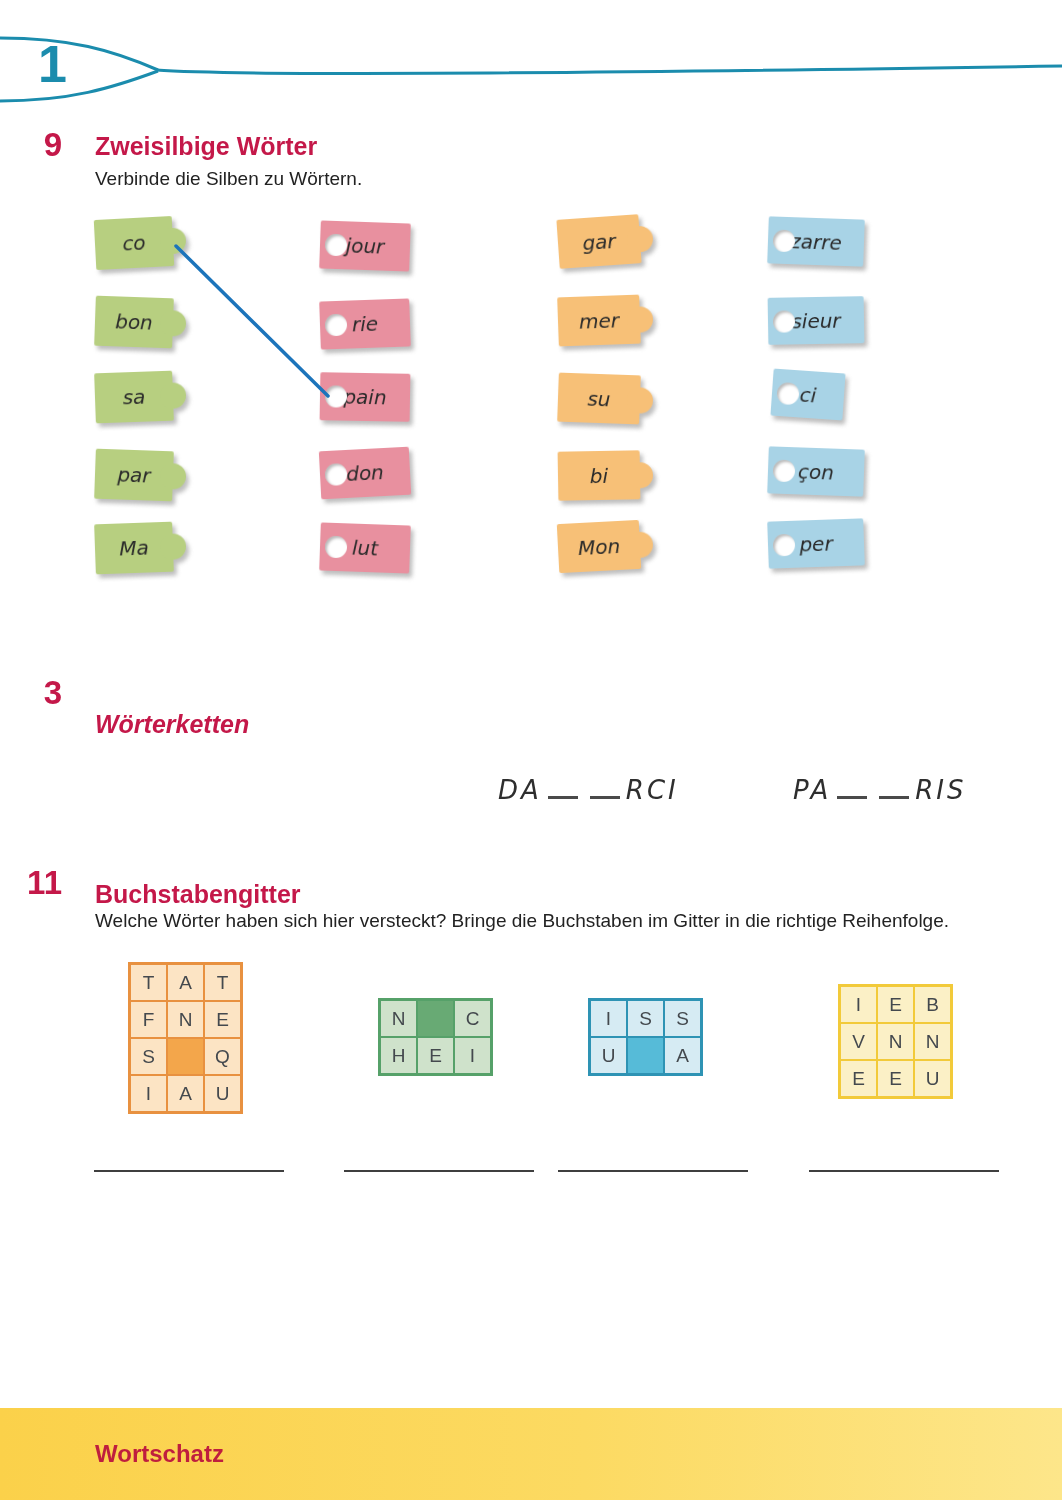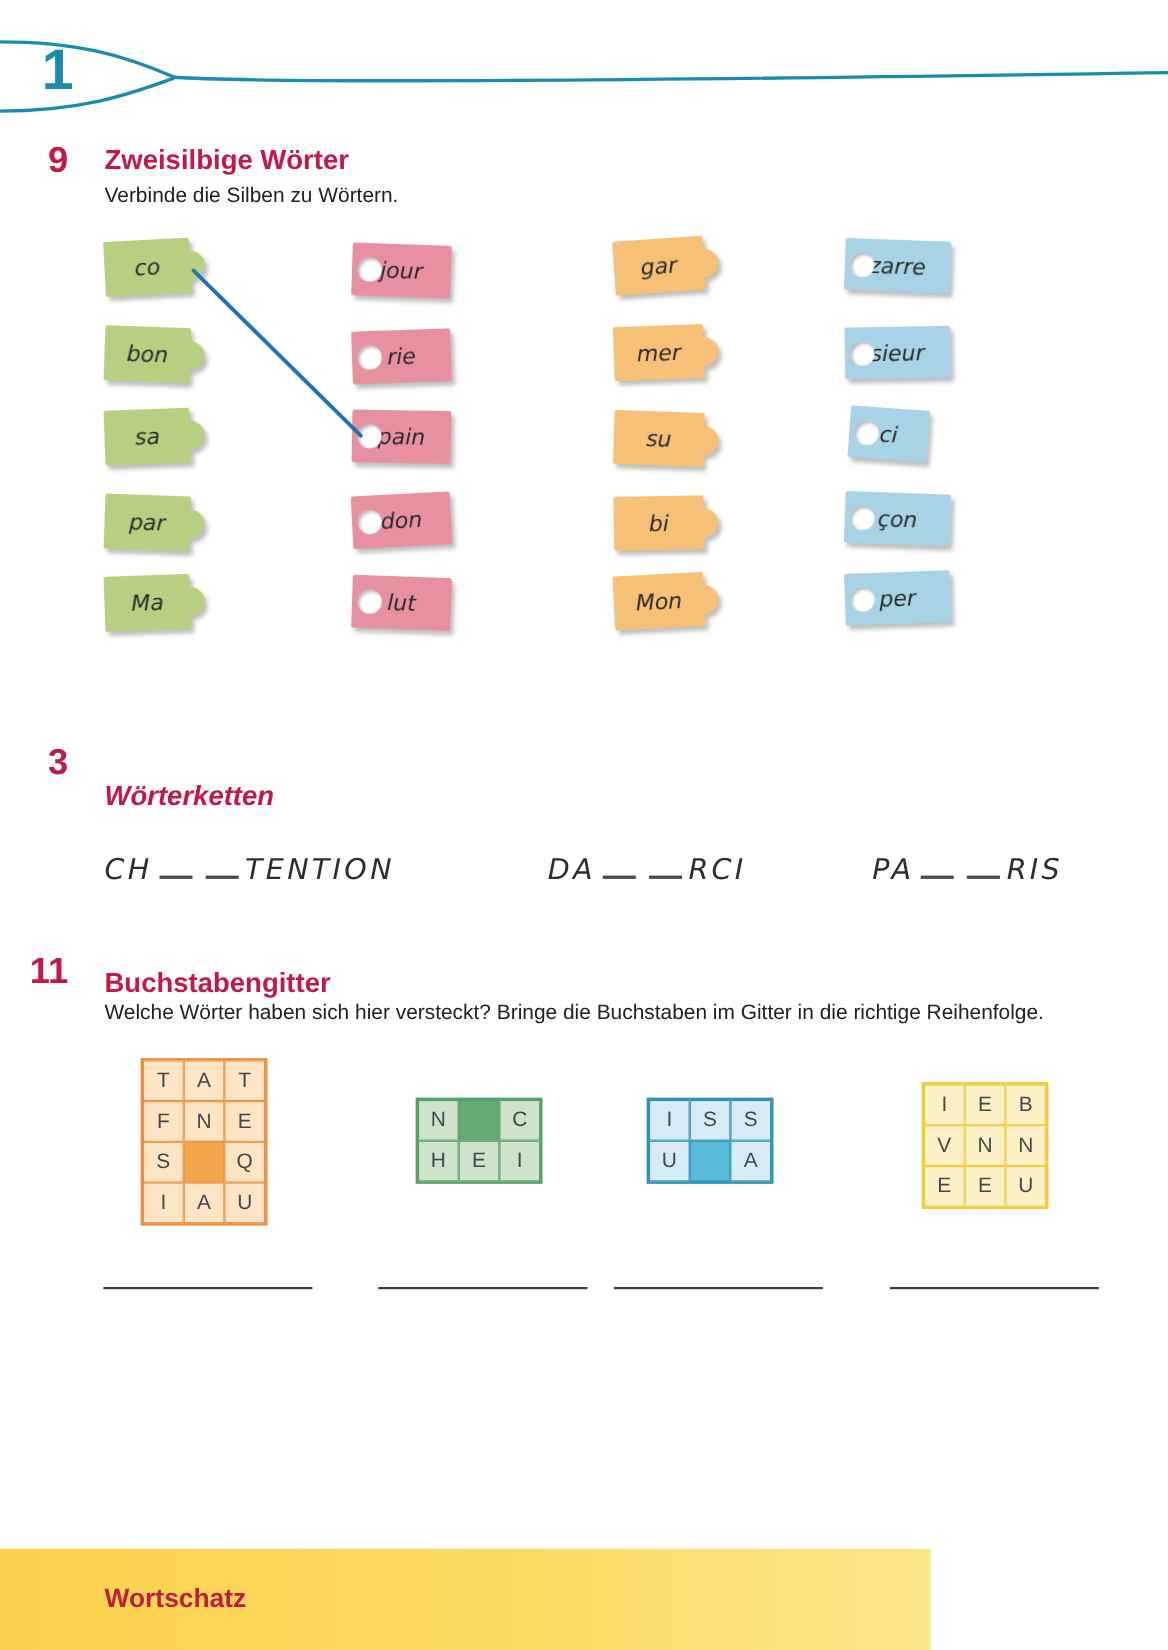--- a/index.html
+++ b/index.html
@@ -44,21 +44,21 @@
   .g-green .cell.filled{background:#68aa74;}
   .g-blue{border-color:#2e93b4;background:#2e93b4;}
   .g-blue .cell{background:#d6ebf3;border-color:#2e93b4;}
   .g-blue .cell.filled{background:#56bbd8;}
   .g-yellow{border-color:#f2ca3a;background:#f2ca3a;}
   .g-yellow .cell{background:#fbf0c6;border-color:#f2ca3a;}
 
   .answer-line{position:absolute;height:0;border-top:2px solid #3f3f3f;}
 
   
-  .footer{position:absolute;left:0;bottom:0;width:846px;height:92px;
+  .footer{position:absolute;left:0;bottom:0;width:1062px;height:92px;
           background:linear-gradient(90deg,#fbd14a 0%,#fcda62 55%,#fde68a 100%);}
   .footer-label{position:absolute;left:95px;top:32px;font-size:24px;font-weight:bold;color:#bf1e3e;}
 </style>
 </head>
 <body>
 
 <div id="page">
 
   <svg class="header-svg" width="1062" height="115">
     <path d="M0,38 C70,38 112,50 158,70" fill="none" stroke="#1b8cad" stroke-width="3"></path>
@@ -155,23 +155,20 @@
     <span class="label">per</span>
   </div>
 
   <svg style="position:absolute;left:0;top:0;pointer-events:none;" width="1062" height="650">
     <line x1="176" y1="246" x2="328" y2="396" stroke="#1c74bb" stroke-width="3.5" stroke-linecap="round"></line>
   </svg>
 
   <div class="ex-num" style="left:16px;top:674px;">3</div>
   <div class="ex-title" style="left:95px;top:710px;font-style:italic;">Wörterketten</div>
 
-  <div class="chain" style="left:95px;top:772px;">
-    <span>CH</span><span class="blank"></span><span class="blank"></span><span>TENTION</span>
-  </div>
   <div class="chain" style="left:498px;top:772px;">
     <span>DA</span><span class="blank"></span><span class="blank"></span><span>RCI</span>
   </div>
   <div class="chain" style="left:793px;top:772px;text-align:center;">
     <span>PA</span><span class="blank"></span><span class="blank"></span><span>RIS</span>
   </div>
 
   <div class="ex-num" style="left:16px;top:864px;">11</div>
   <div class="ex-title" style="left:95px;top:880px;">Buchstabengitter</div>
   <div class="ex-instr" style="left:95px;top:910px;">Welche Wörter haben sich hier versteckt? Bringe die Buchstaben im Gitter in die richtige Reihenfolge.</div>

